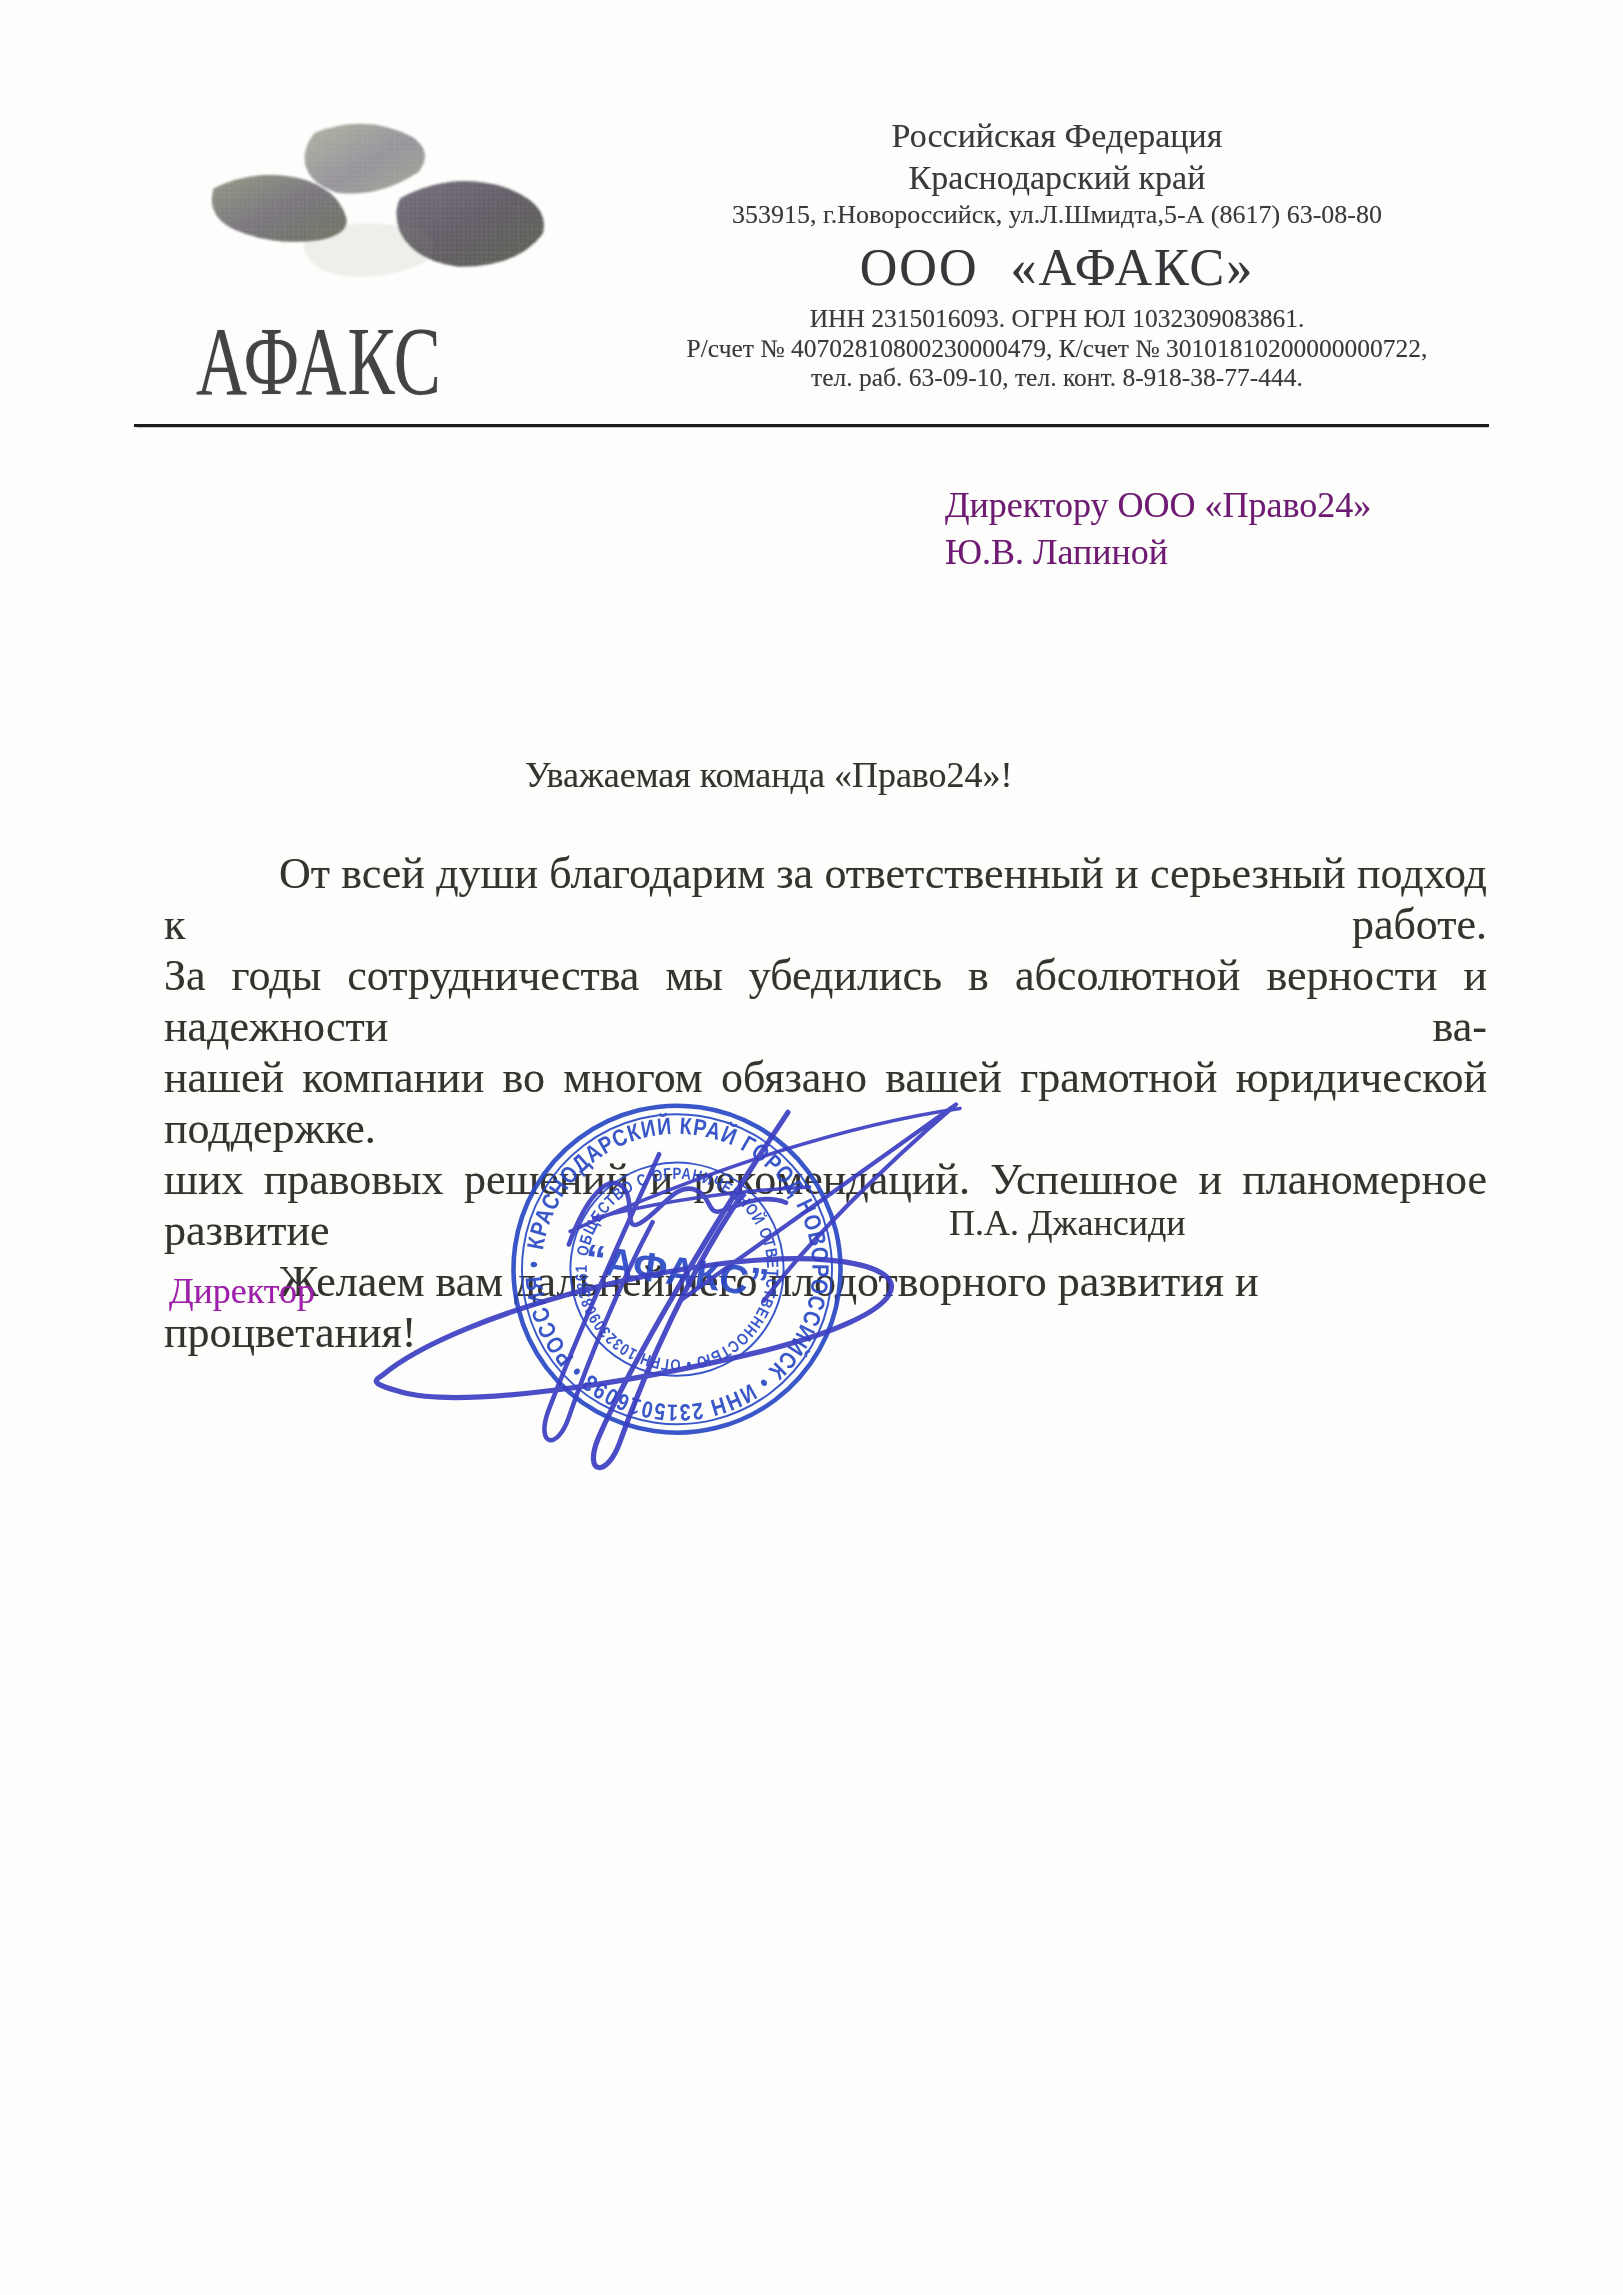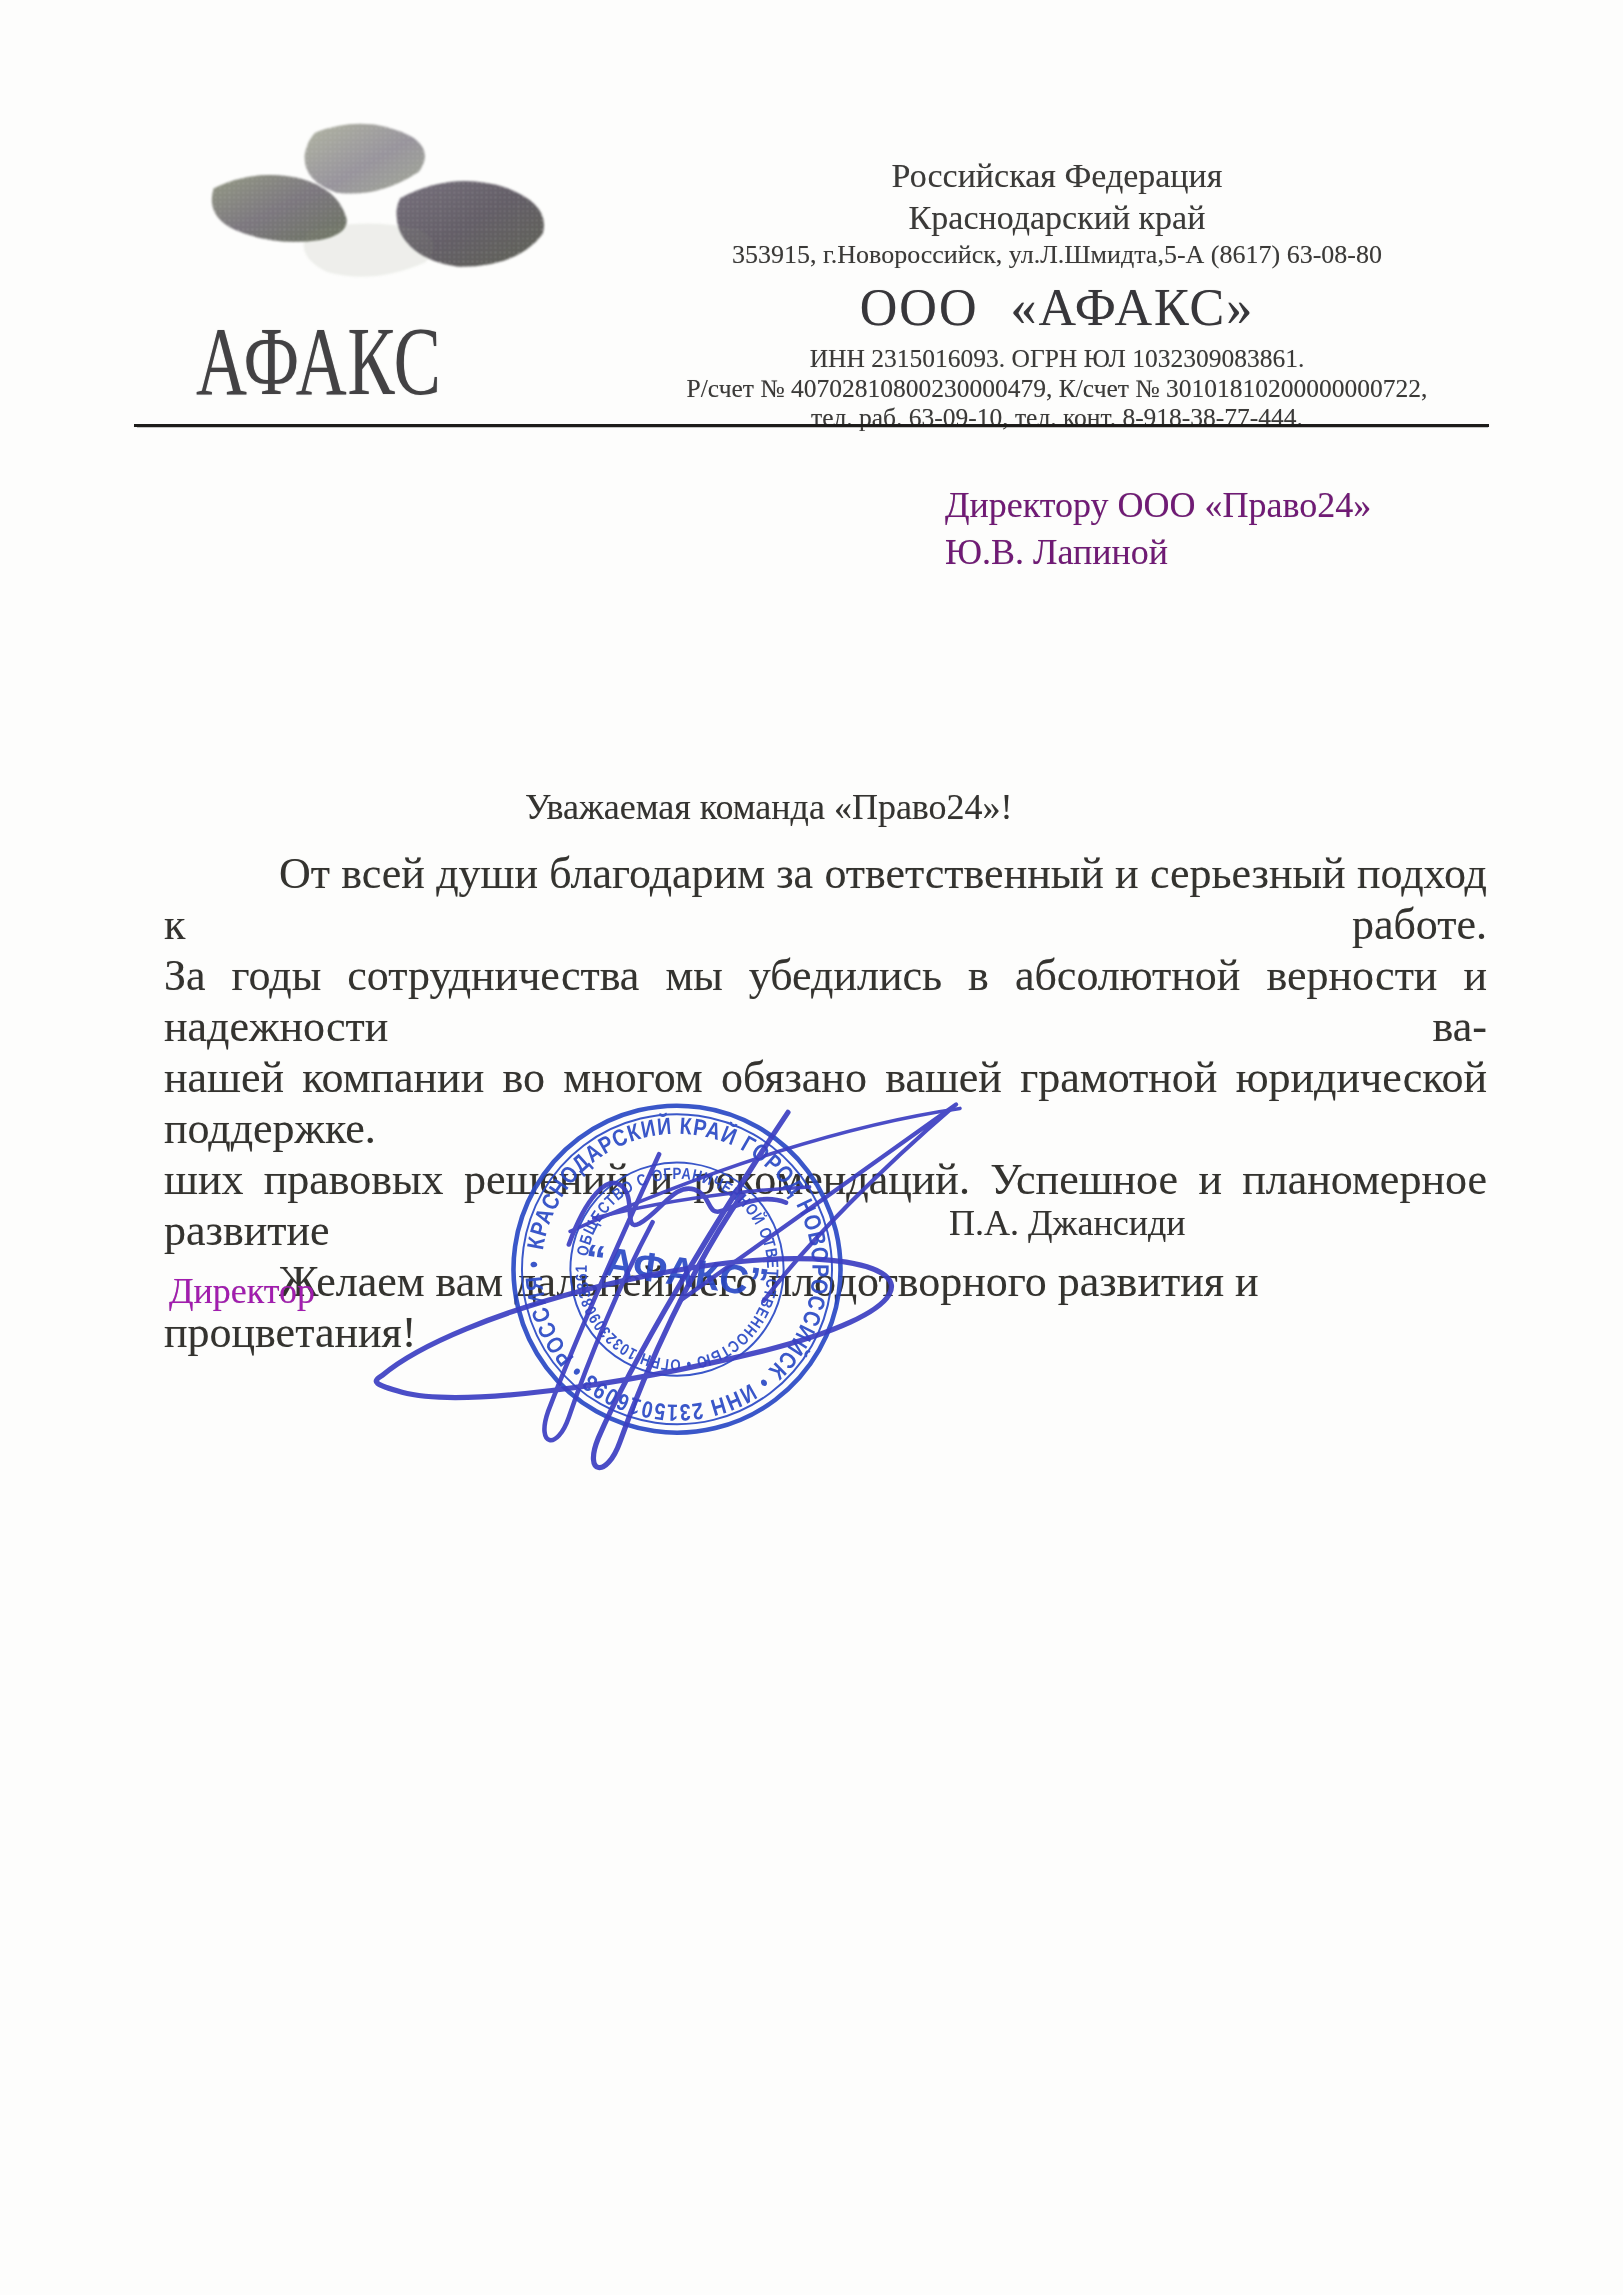--- a/index.html
+++ b/index.html
@@ -15,39 +15,39 @@
   .logo-mark { left:196px; top:118px; width:367px; height:177px; }
   .logo-word {
     left:196px; top:322px;
     font-size:98px; line-height:79px; letter-spacing:1.3px;
     color:#434244; white-space:nowrap;
     transform:scaleX(.72); transform-origin:left top;
     text-shadow:0 0 1.3px rgba(80,80,80,.45);
   }
 
   
-  .letterhead { left:599px; top:115px; width:916px; text-align:center; color:#3b3a38;margin-top:40px; }
+  .letterhead { left:599px; top:115px; width:916px; text-align:center; color:#3b3a38; }
   .lh-country { font-size:34px; line-height:42px; text-shadow:0 0 0.7px rgba(70,70,70,.4); }
   .lh-region  { font-size:34px; line-height:41px; text-shadow:0 0 0.7px rgba(70,70,70,.4); }
   .lh-address { font-size:26px; line-height:34px; text-shadow:0 0 0.7px rgba(70,70,70,.4); }
   .lh-company {
     font-size:52px; line-height:72px; letter-spacing:2px; word-spacing:17px;
     color:#37363a; text-shadow:0 0 0.7px rgba(60,60,60,.5);
   }
   .lh-detail  { font-size:25.5px; line-height:29.5px; text-shadow:0 0 0.7px rgba(70,70,70,.4); }
   .lh-email   { color:#c1c5c0; text-decoration:underline; text-shadow:none; }
 
   .divider {
     left:134px; top:424px; width:1355px; height:3.3px;
     background:#1d1c1a; box-shadow:0 1.3px 0.7px rgba(90,90,90,.35);
   }
 
   
   .recipient  { left:945px; top:482px; font-size:36px; line-height:47px; color:#701a75; }
-  .salutation { left:525px;  top:786px; font-size:36px; color:#343330; }
+  .salutation { left:525px;  top:754px; font-size:36px; color:#343330; }
   .body-block { left:164px;  top:848px; width:1323px; font-size:44px; line-height:51px; color:#34332f; }
   .bline { text-align:justify; text-align-last:justify; }
   .bline.indent { text-indent:115px; }
   .bline.lastline { text-align:left; text-align-last:left; }
   .scan-text { text-shadow:0 0 0.7px rgba(70,70,70,.4); }
 
   
   .sig-role { left:169px;  top:1270px; font-size:36px; color:#a21caf; }
   .sig-name { left:949px; top:1202px; font-size:36px; color:#343330; }
 

